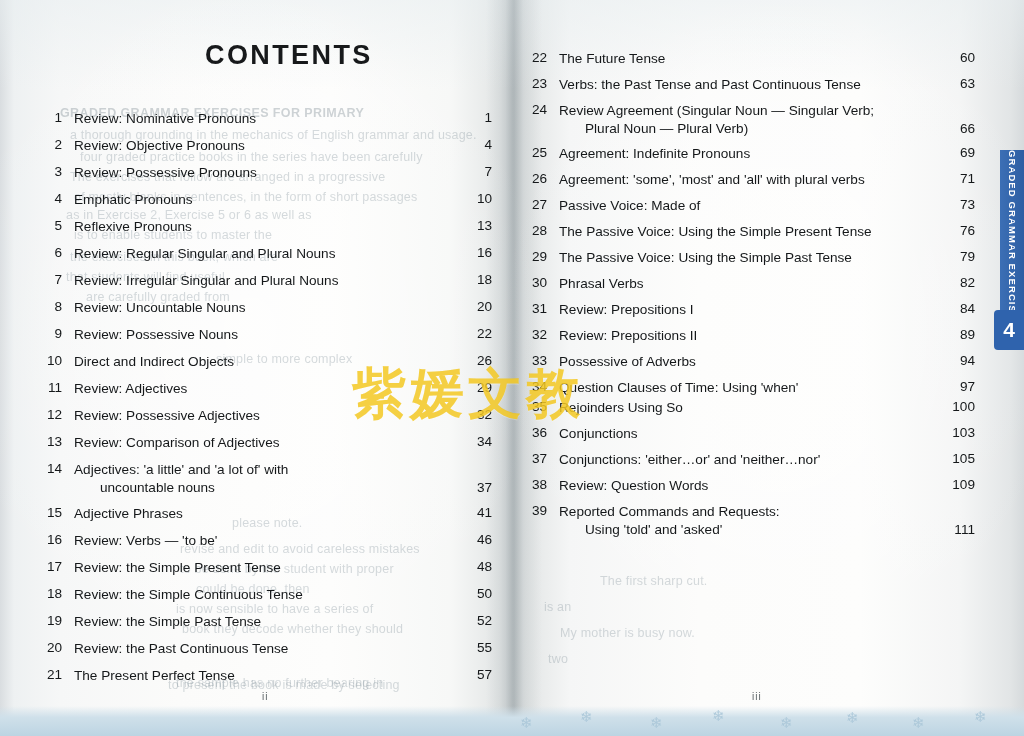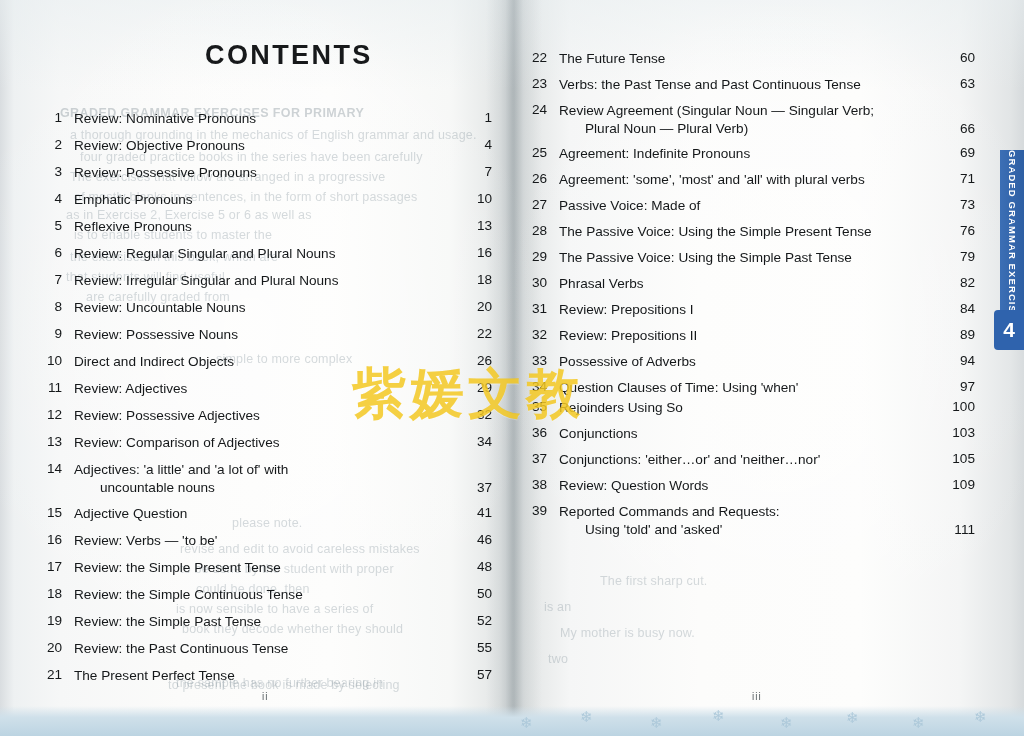--- a/index.html
+++ b/index.html
@@ -301,21 +301,21 @@
     <div class="row" style="margin-top:9px;">
       <span class="num">14</span>
       <span class="label">
         <span>Adjectives: 'a little' and 'a lot of' with</span>
         <span class="cont">uncountable nouns</span>
       </span>
       <span class="page" style="top:19px;">37</span>
     </div>
     <div class="row" style="margin-top:9px;">
       <span class="num">15</span>
-      <span class="label">Adjective Question</span>
+      <span class="label">Adjective Phrases</span>
       <span class="page" style="top:0;">41</span>
     </div>
     <div class="row" style="margin-top:9px;">
       <span class="num">16</span>
       <span class="label">Review: Verbs — 'to be'</span>
       <span class="page" style="top:0;">46</span>
     </div>
     <div class="row" style="margin-top:9px;">
       <span class="num">17</span>
       <span class="label">Review: the Simple Present Tense</span>

